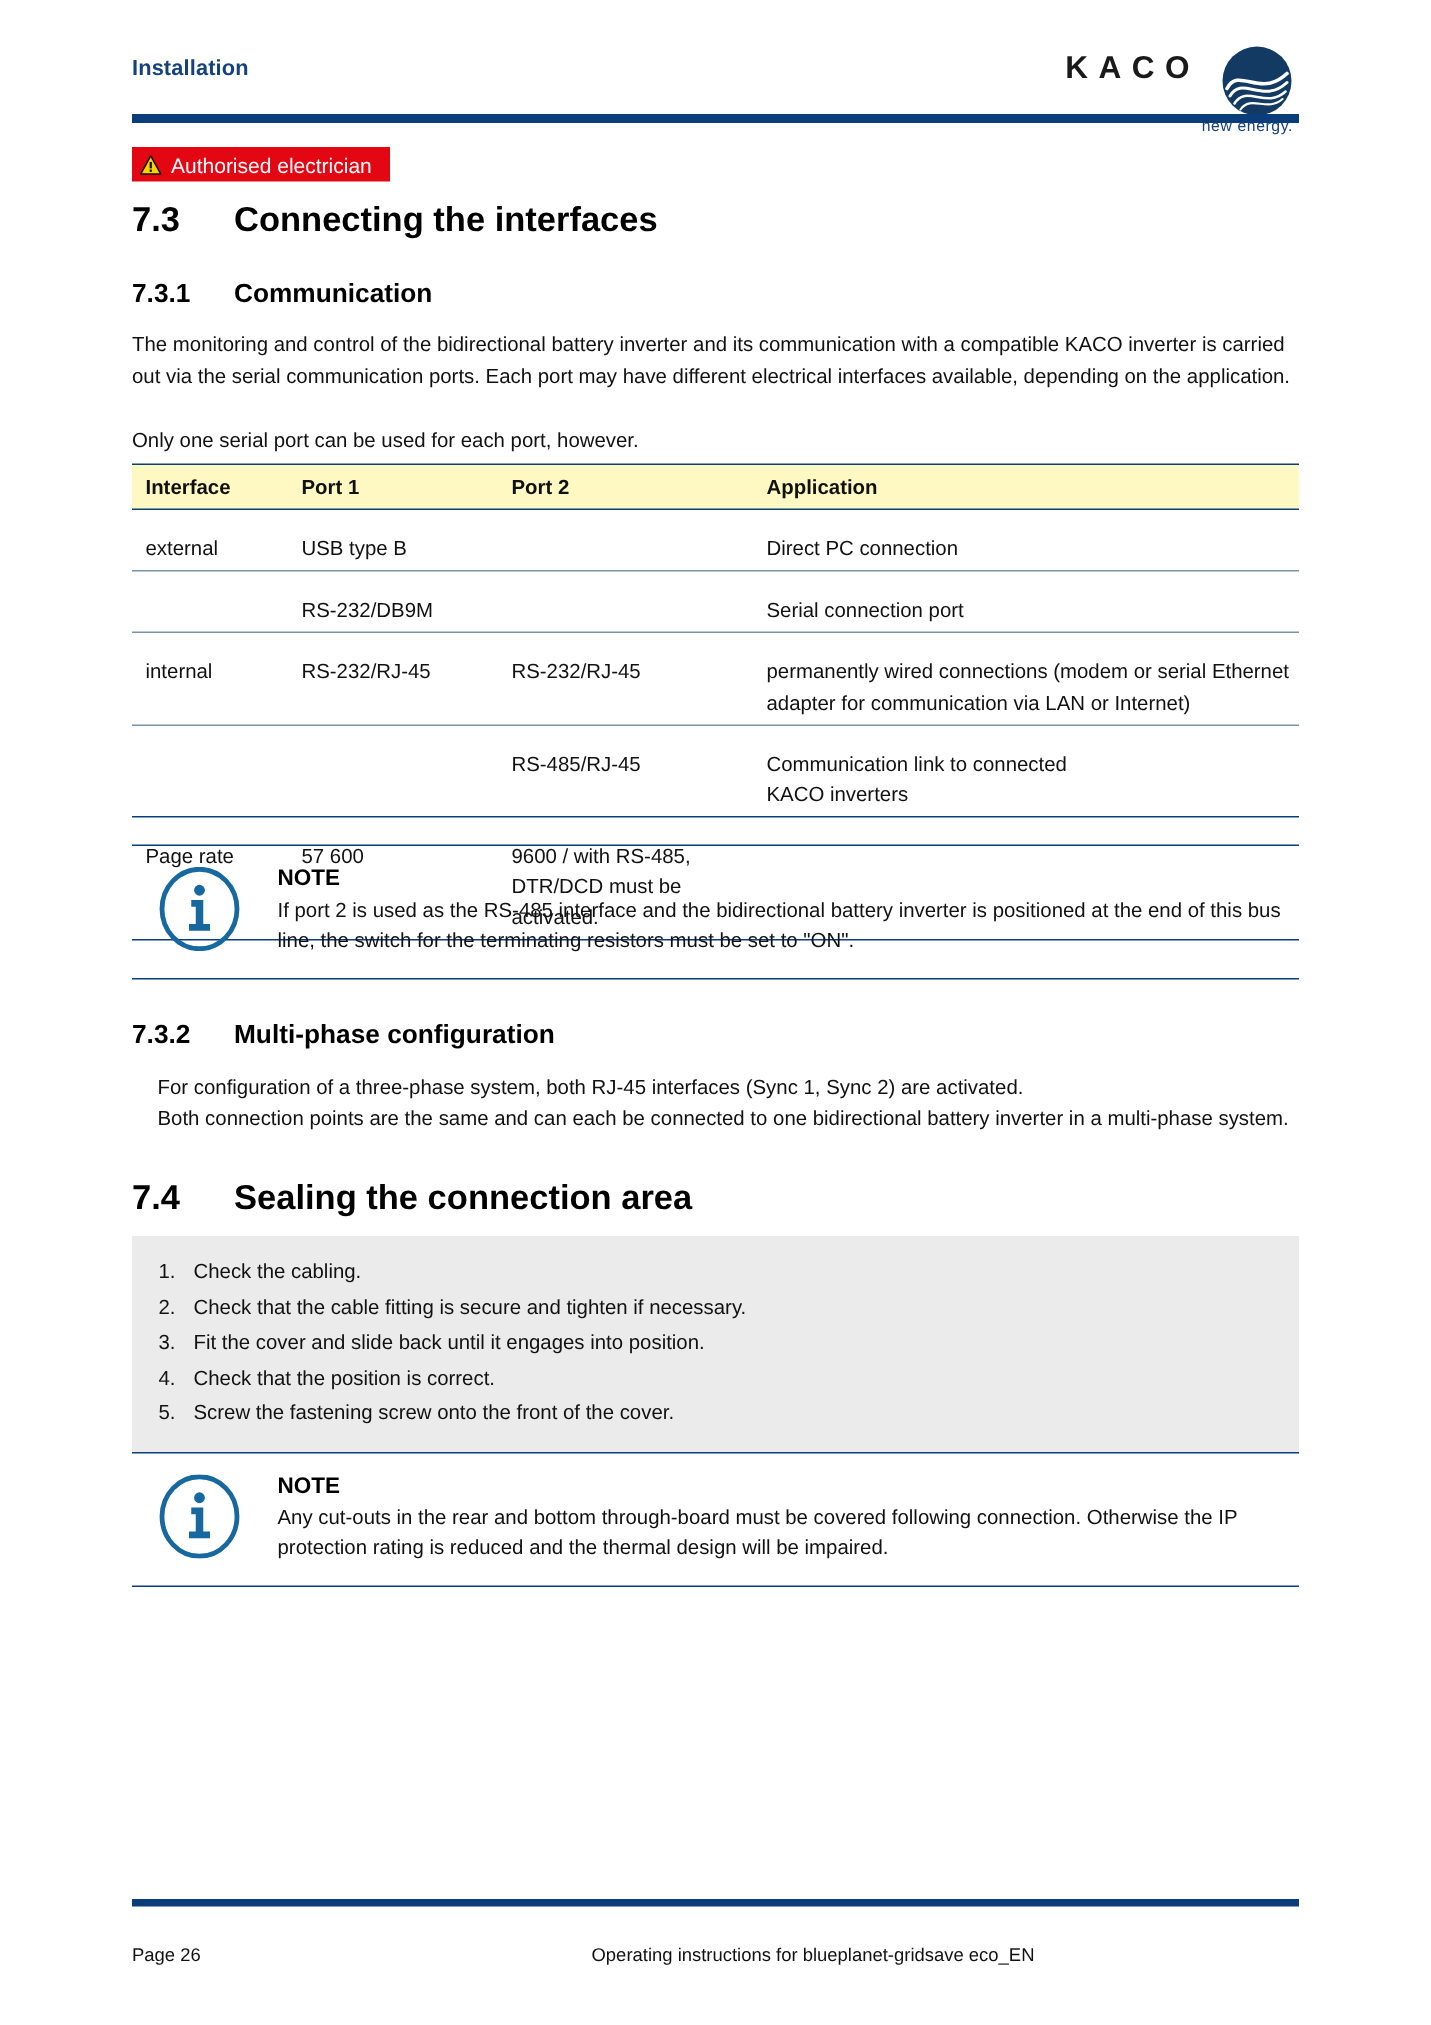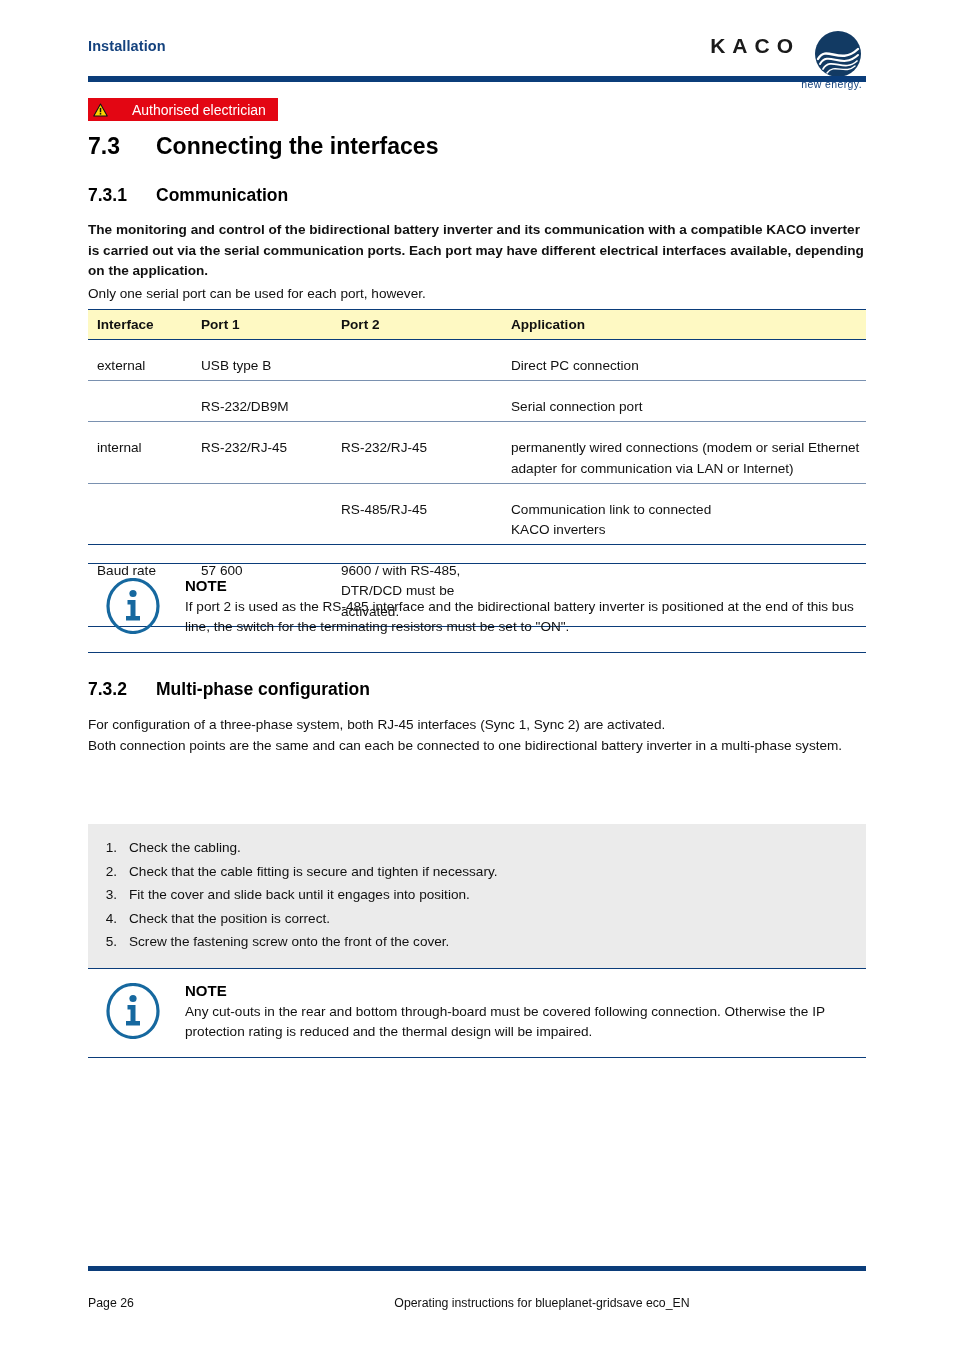--- a/index.html
+++ b/index.html
@@ -90,21 +90,21 @@
     position: absolute;
     left: 88px;
     top: 98px;
     height: 23px;
     background: #e30613;
     color: #ffffff;
     font-size: 14px;
     padding: 0 12px 0 5px;
     display: inline-flex;
     align-items: center;
-    gap: 24px;
+    gap: 6px;
     white-space: nowrap;
   }
   .warn-tri { width: 15px; height: 14px; display: block; }
 
   
   .h1 {
     position: absolute;
     left: 88px;
     font-size: 23px;
     font-weight: bold;
@@ -273,21 +273,21 @@
   </div>
 
   <div class="h1" style="top:133px;">
     <span class="num">7.3</span><span>Connecting the interfaces</span>
   </div>
 
   <div class="h2" style="top:185px;">
     <span class="num">7.3.1</span><span>Communication</span>
   </div>
 
-  <div class="para" style="top:220px;font-weight:bold;">The monitoring and control of the bidirectional battery inverter and its communication with a compatible KACO inverter is carried out via the serial communication ports.  Each port may have different electrical interfaces available, depending on the application.</div>
+  <div class="para" style="top:220px;">The monitoring and control of the bidirectional battery inverter and its communication with a compatible KACO inverter is carried out via the serial communication ports.  Each port may have different electrical interfaces available, depending on the application.</div>
   <div class="para" style="top:284px;">Only one serial port can be used for each port, however.</div>
 
   <table class="tbl">
     <thead>
       <tr>
         <th class="c1">Interface</th>
         <th class="c2">Port 1</th>
         <th class="c3">Port 2</th>
         <th class="c4">Application</th>
       </tr>
@@ -312,21 +312,21 @@
         <td class="c4">permanently wired connections (modem or serial Ethernet adapter for communication via LAN or Internet)</td>
       </tr>
       <tr class="sep-thin">
         <td class="c1"></td>
         <td class="c2"></td>
         <td class="c3">RS-485/RJ-45</td>
         <td class="c4" style="white-space:pre-line;">Communication link to connected
 KACO inverters</td>
       </tr>
       <tr class="sep-thick last">
-        <td class="c1">Baud rate</td>
+        <td class="c1">Page rate</td>
         <td class="c2">57 600</td>
         <td class="c3">9600 / with RS-485, DTR/DCD must be activated.</td>
         <td class="c4"></td>
       </tr>
     </tbody>
   </table>
 
   <div class="note" style="top:563px;">
     <div class="note-inner">
       <svg class="note-icon" viewBox="0 0 56 56">
@@ -335,23 +335,26 @@
         <path d="M22.5 22 H30.5 V38 H35 V42.5 H21 V38 H25.5 V26.5 H22.5 Z" fill="#16689f"></path>
       </svg>
       <div class="note-title">NOTE</div>
       <div class="note-body">If port 2 is used as the RS-485 interface and the bidirectional battery inverter is positioned at the end of this bus line, the switch for the terminating resistors must be set to "ON".</div>
     </div>
   </div>
 
   <div class="h2" style="top:679px;">
     <span class="num">7.3.2</span><span>Multi-phase configuration</span>
   </div>
-  <div class="para" style="top:715px; white-space:pre-line;">For configuration of a three-phase system, both RJ-45 interfaces (Sync 1, Sync 2) are activated.
+  <div class="para" style="top:715px; white-space:pre-line;margin-left:17px;">For configuration of a three-phase system, both RJ-45 interfaces (Sync 1, Sync 2) are activated.
 Both connection points are the same and can each be connected to one bidirectional battery inverter in a multi-phase system.</div>
 
+  <div class="h1" style="top:785px;">
+    <span class="num">7.4</span><span>Sealing the connection area</span>
+  </div>
 
   <div class="steps" style="top:824px;">
     <div class="step">
       <div class="step-num">1.</div>
       <div class="step-txt">Check the cabling.</div>
     </div>
     <div class="step">
       <div class="step-num">2.</div>
       <div class="step-txt">Check that the cable fitting is secure and tighten if necessary.</div>
     </div>

